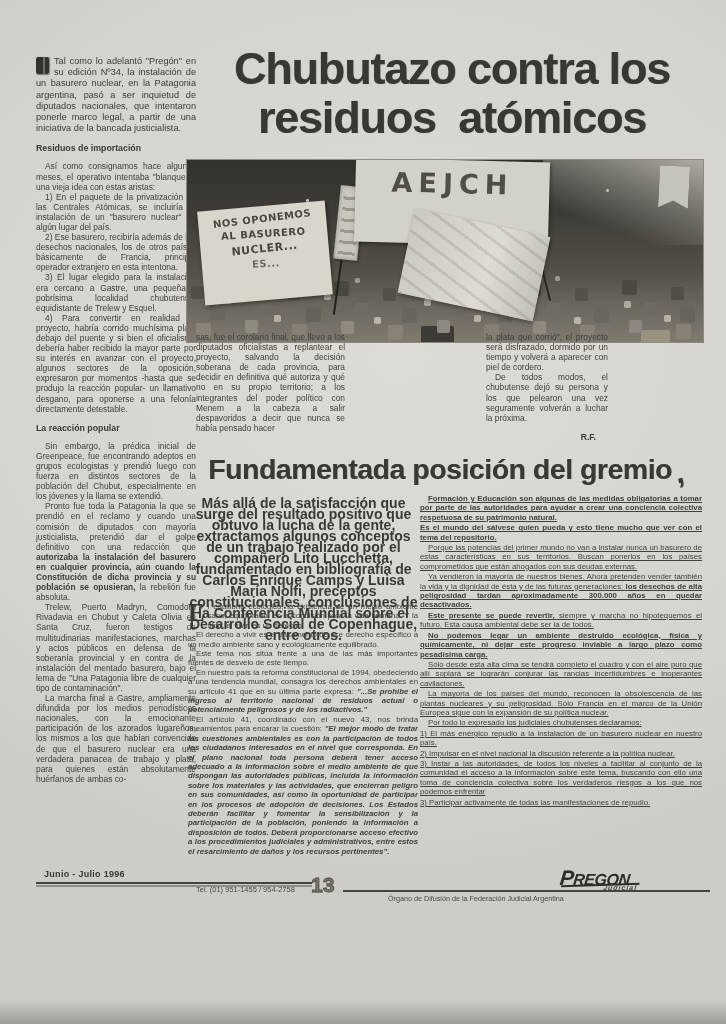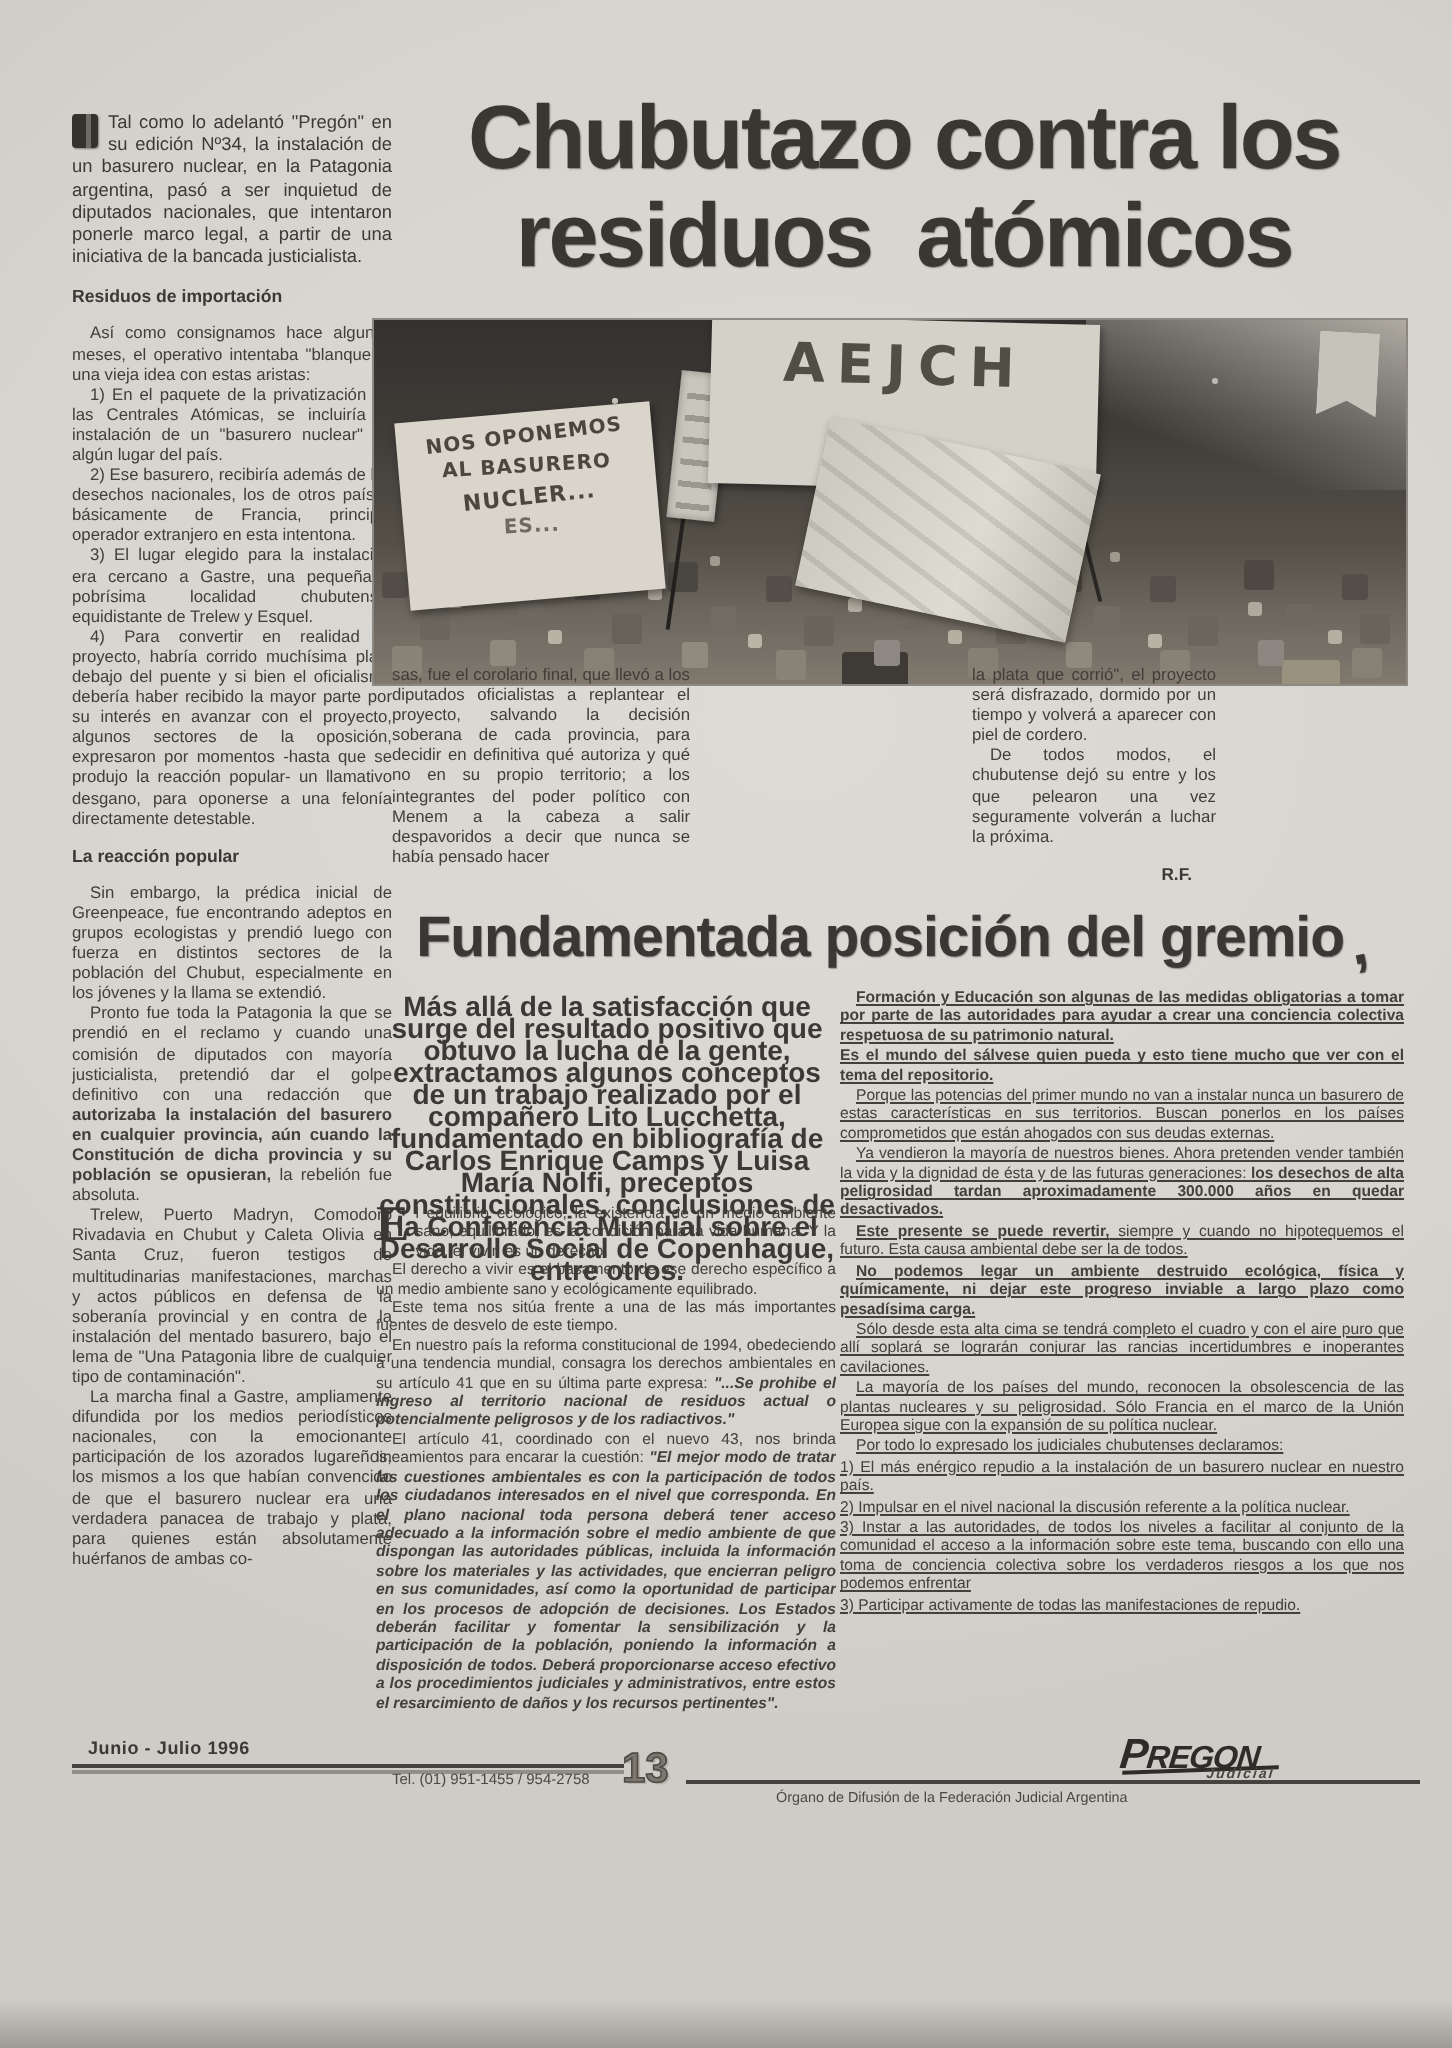--- a/index.html
+++ b/index.html
@@ -156,42 +156,42 @@
       <div>ES...</div>
     </div>
     <div class="pennant"></div>
   </div>
 
   <div class="abs colu c2">
     <p class="bt">sas, fue el corolario final, que llevó a los diputados oficialistas a replantear el proyecto, salvando la decisión soberana de cada provincia, para decidir en definitiva qué autoriza y qué no en su propio territorio; a los integrantes del poder político con Menem a la cabeza a salir despavoridos a decir que nunca se había pensado hacer</p>
   </div>
   <div class="abs colu c4">
     <p class="bt">la plata que corrió", el proyecto será disfrazado, dormido por un tiempo y volverá a aparecer con piel de cordero.</p>
-    <p class="bt ind">De todos modos, el chubutense dejó su entre y los que pelearon una vez seguramente volverán a luchar la próxima.</p>
+    <p class="bt ind">De todos modos, el chubutense dejó su persona y los que pelearon una vez seguramente volverán a luchar la próxima.</p>
     <p class="byline">R.F.</p>
   </div>
 
   <div class="abs a2-head"><span>Fundamentada posición del gremio</span><span class="flourish">,</span></div>
 
   <div class="abs a2-intro">Más allá de la satisfacción que surge del resultado positivo que obtuvo la lucha de la gente, extractamos algunos conceptos de un trabajo realizado por el compañero Lito Lucchetta, fundamentado en bibliografía de Carlos Enrique Camps y Luisa María Nolfi, preceptos constitucionales, conclusiones de la Conferencia Mundial sobre el Desarrollo Social de Copenhague, entre otros.</div>
 
   <div class="abs a2-leftcol">
     <p class="bt2"><span class="dropcap">E</span><span>l equilibrio ecológico, la existencia de un medio ambiente sano, equilibrado, es la condición para la vida humana. Y la vida, el vivir, es un derecho.</span></p>
     <p class="bt2 ind2">El derecho a vivir es el basamento de ese derecho específico a un medio ambiente sano y ecológicamente equilibrado.</p>
     <p class="bt2 ind2">Este tema nos sitúa frente a una de las más importantes fuentes de desvelo de este tiempo.</p>
     <p class="bt2 ind2"><span>En nuestro país la reforma constitucional de 1994, obedeciendo a una tendencia mundial, consagra los derechos ambientales en su artículo 41 que en su última parte expresa: </span><span class="bq">"...Se prohibe el ingreso al territorio nacional de residuos actual o potencialmente peligrosos y de los radiactivos."</span></p>
     <p class="bt2 ind2"><span>El artículo 41, coordinado con el nuevo 43, nos brinda lineamientos para encarar la cuestión: </span><span class="bq">"El mejor modo de tratar las cuestiones ambientales es con la participación de todos los ciudadanos interesados en el nivel que corresponda. En el plano nacional toda persona deberá tener acceso adecuado a la información sobre el medio ambiente de que dispongan las autoridades públicas, incluida la información sobre los materiales y las actividades, que encierran peligro en sus comunidades, así como la oportunidad de participar en los procesos de adopción de decisiones. Los Estados deberán facilitar y fomentar la sensibilización y la participación de la población, poniendo la información a disposición de todos. Deberá proporcionarse acceso efectivo a los procedimientos judiciales y administrativos, entre estos el resarcimiento de daños y los recursos pertinentes".</span></p>
   </div>
 
   <div class="abs a2-rightcol">
     <p class="bt2 ind2 bold">Formación y Educación son algunas de las medidas obligatorias a tomar por parte de las autoridades para ayudar a crear una conciencia colectiva respetuosa de su patrimonio natural.</p>
     <p class="bt2 bold underl">Es el mundo del sálvese quien pueda y esto tiene mucho que ver con el tema del repositorio.</p>
     <p class="bt2 ind2">Porque las potencias del primer mundo no van a instalar nunca un basurero de estas características en sus territorios. Buscan ponerlos en los países comprometidos que están ahogados con sus deudas externas.</p>
     <p class="bt2 ind2"><span>Ya vendieron la mayoría de nuestros bienes. Ahora pretenden vender también la vida y la dignidad de ésta y de las futuras generaciones: </span><span class="bold">los desechos de alta peligrosidad tardan aproximadamente 300.000 años en quedar desactivados.</span></p>
-    <p class="bt2 ind2"><span class="bold">Este presente se puede revertir,</span><span> siempre y cuando no hipotequemos el futuro. Esta causa ambiental debe ser la de todos.</span></p>
+    <p class="bt2 ind2"><span class="bold">Este presente se puede revertir,</span><span> siempre y marcha no hipotequemos el futuro. Esta causa ambiental debe ser la de todos.</span></p>
     <p class="bt2 ind2 bold">No podemos legar un ambiente destruido ecológica, física y químicamente, ni dejar este progreso inviable a largo plazo como pesadísima carga.</p>
     <p class="bt2 ind2">Sólo desde esta alta cima se tendrá completo el cuadro y con el aire puro que allí soplará se lograrán conjurar las rancias incertidumbres e inoperantes cavilaciones.</p>
     <p class="bt2 ind2">La mayoría de los países del mundo, reconocen la obsolescencia de las plantas nucleares y su peligrosidad. Sólo Francia en el marco de la Unión Europea sigue con la expansión de su política nuclear.</p>
     <p class="bt2 ind2">Por todo lo expresado los judiciales chubutenses declaramos:</p>
     <p class="bt2">1) El más enérgico repudio a la instalación de un basurero nuclear en nuestro país.</p>
     <p class="bt2">2) Impulsar en el nivel nacional la discusión referente a la política nuclear.</p>
     <p class="bt2">3) Instar a las autoridades, de todos los niveles a facilitar al conjunto de la comunidad el acceso a la información sobre este tema, buscando con ello una toma de conciencia colectiva sobre los verdaderos riesgos a los que nos podemos enfrentar</p>
     <p class="bt2">3) Participar activamente de todas las manifestaciones de repudio.</p>
   </div>
 

